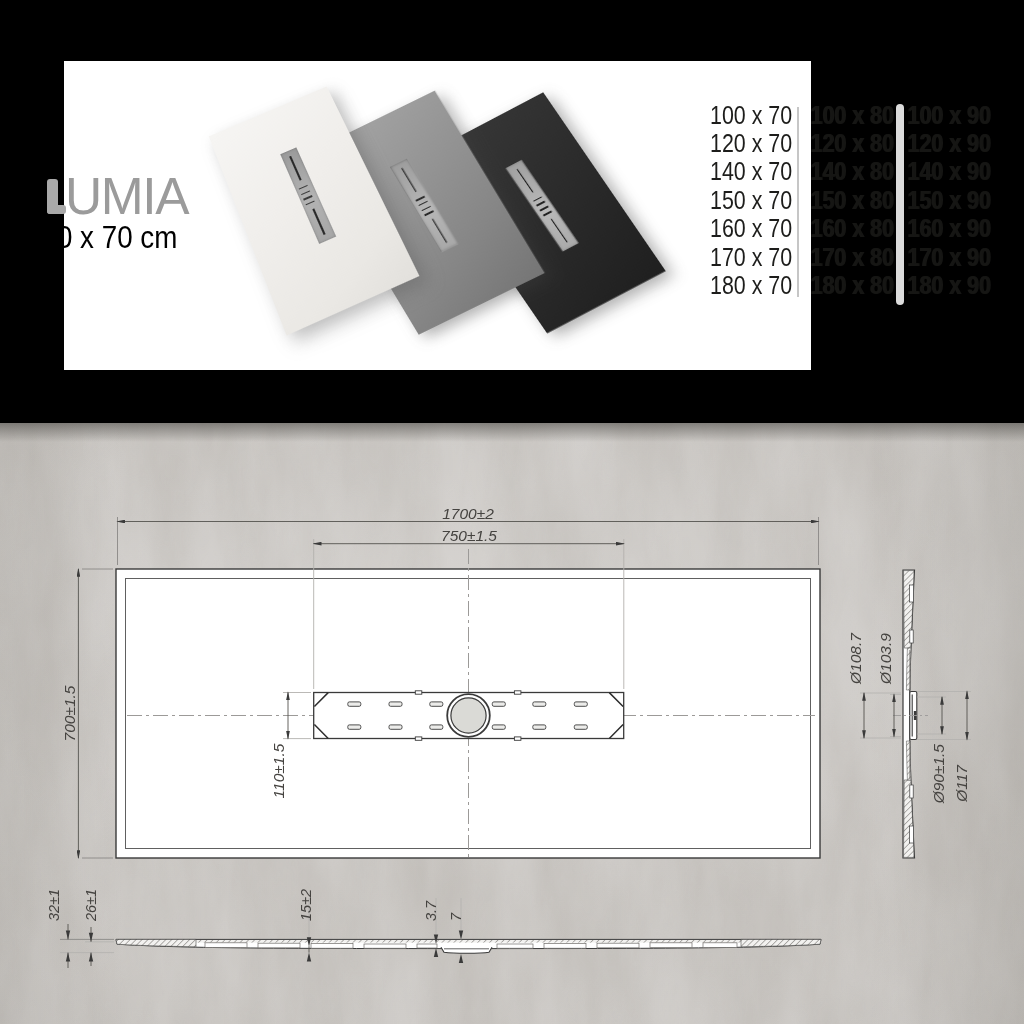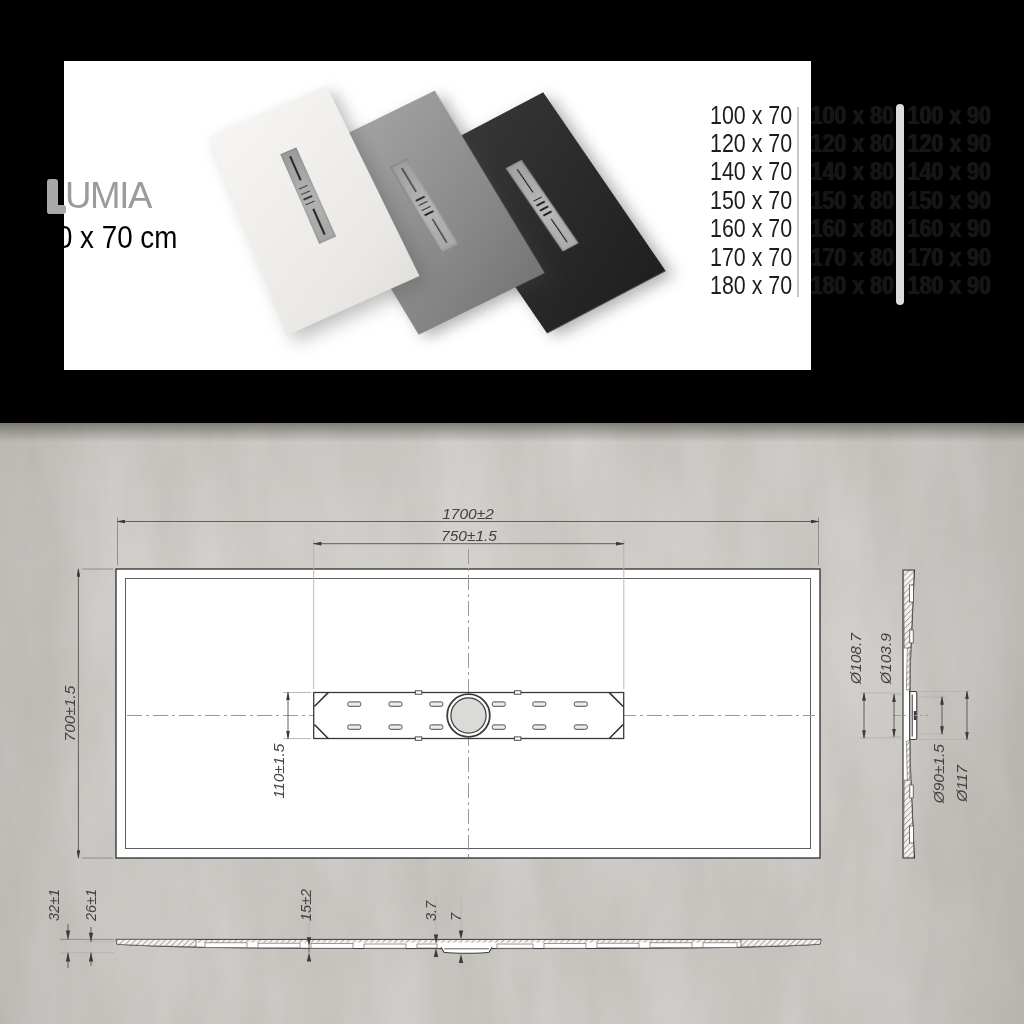--- a/index.html
+++ b/index.html
@@ -34,21 +34,21 @@
 
   <div class="abs" style="left:57.5px;top:48px;width:17px;height:97px;background:linear-gradient(185deg,#9a9a9a,#b3b3b3 55%,#a6a6a6);box-shadow:inset 0 0 2.5px rgba(0,0,0,0.3);">
     <div class="abs" style="left:7.8px;top:6px;width:1.3px;height:27px;background:#2a2a2a;"></div>
     <div class="abs" style="left:3.8px;top:40px;width:9.2px;height:20px;background:repeating-linear-gradient(to bottom,#3a3a3a 0 1.4px,rgba(0,0,0,0) 1.4px 5.6px);"></div>
     <div class="abs" style="left:7.8px;top:64px;width:1.3px;height:27px;background:#2a2a2a;"></div>
   </div>
 </div>
 
 <div class="abs" style="left:47px;top:178.5px;width:10.6px;height:35.7px;background:#a9a9a9;border-radius:3px;z-index:6;"></div>
 <div class="abs" style="left:47px;top:204.5px;width:18.6px;height:9.8px;background:#a9a9a9;border-radius:3px;z-index:6;"></div>
-<div class="abs" style="left:64.8px;top:175.6px;z-index:6;font-size:37px;line-height:40px;color:#9b9b9b;letter-spacing:-1.4px;transform:scaleX(0.99);transform-origin:0 0;">UMIA</div>
+<div class="abs" style="left:64.8px;top:175.6px;z-index:6;font-size:52px;line-height:40px;color:#9b9b9b;letter-spacing:-1.4px;transform:scaleX(0.99);transform-origin:0 0;">UMIA</div>
 
 <div class="abs" style="left:25.6px;top:226px;z-index:6;font-size:31.5px;line-height:22.9px;color:#000;transform:scaleX(0.882);transform-origin:0 0;">180 x 70 cm</div>
 
 <div class="abs" style="left:709.5px;top:100.5px;width:92px;z-index:6;font-size:25.8px;line-height:28.45px;color:#1d1d1b;transform:scaleX(0.83);transform-origin:0 0;white-space:nowrap;">100&nbsp;x&nbsp;70<br>120&nbsp;x&nbsp;70<br>140&nbsp;x&nbsp;70<br>150&nbsp;x&nbsp;70<br>160&nbsp;x&nbsp;70<br>170&nbsp;x&nbsp;70<br>180&nbsp;x&nbsp;70</div>
 
 <div class="abs" style="left:797px;top:107px;width:2.2px;height:190px;background:#c6c6c6;z-index:6;"></div>
 
 <div class="abs" style="left:809.5px;top:100.5px;width:92px;z-index:6;font-size:25.8px;line-height:28.45px;color:#161614;font-weight:bold;text-shadow:1.5px 0 0 #161614;transform:scaleX(0.83);transform-origin:0 0;white-space:nowrap;">100&nbsp;x&nbsp;80<br>120&nbsp;x&nbsp;80<br>140&nbsp;x&nbsp;80<br>150&nbsp;x&nbsp;80<br>160&nbsp;x&nbsp;80<br>170&nbsp;x&nbsp;80<br>180&nbsp;x&nbsp;80</div>
 
 <div class="abs" style="left:896px;top:104px;width:8px;height:201px;background:#dcdcdc;border-radius:4px;z-index:6;"></div>

